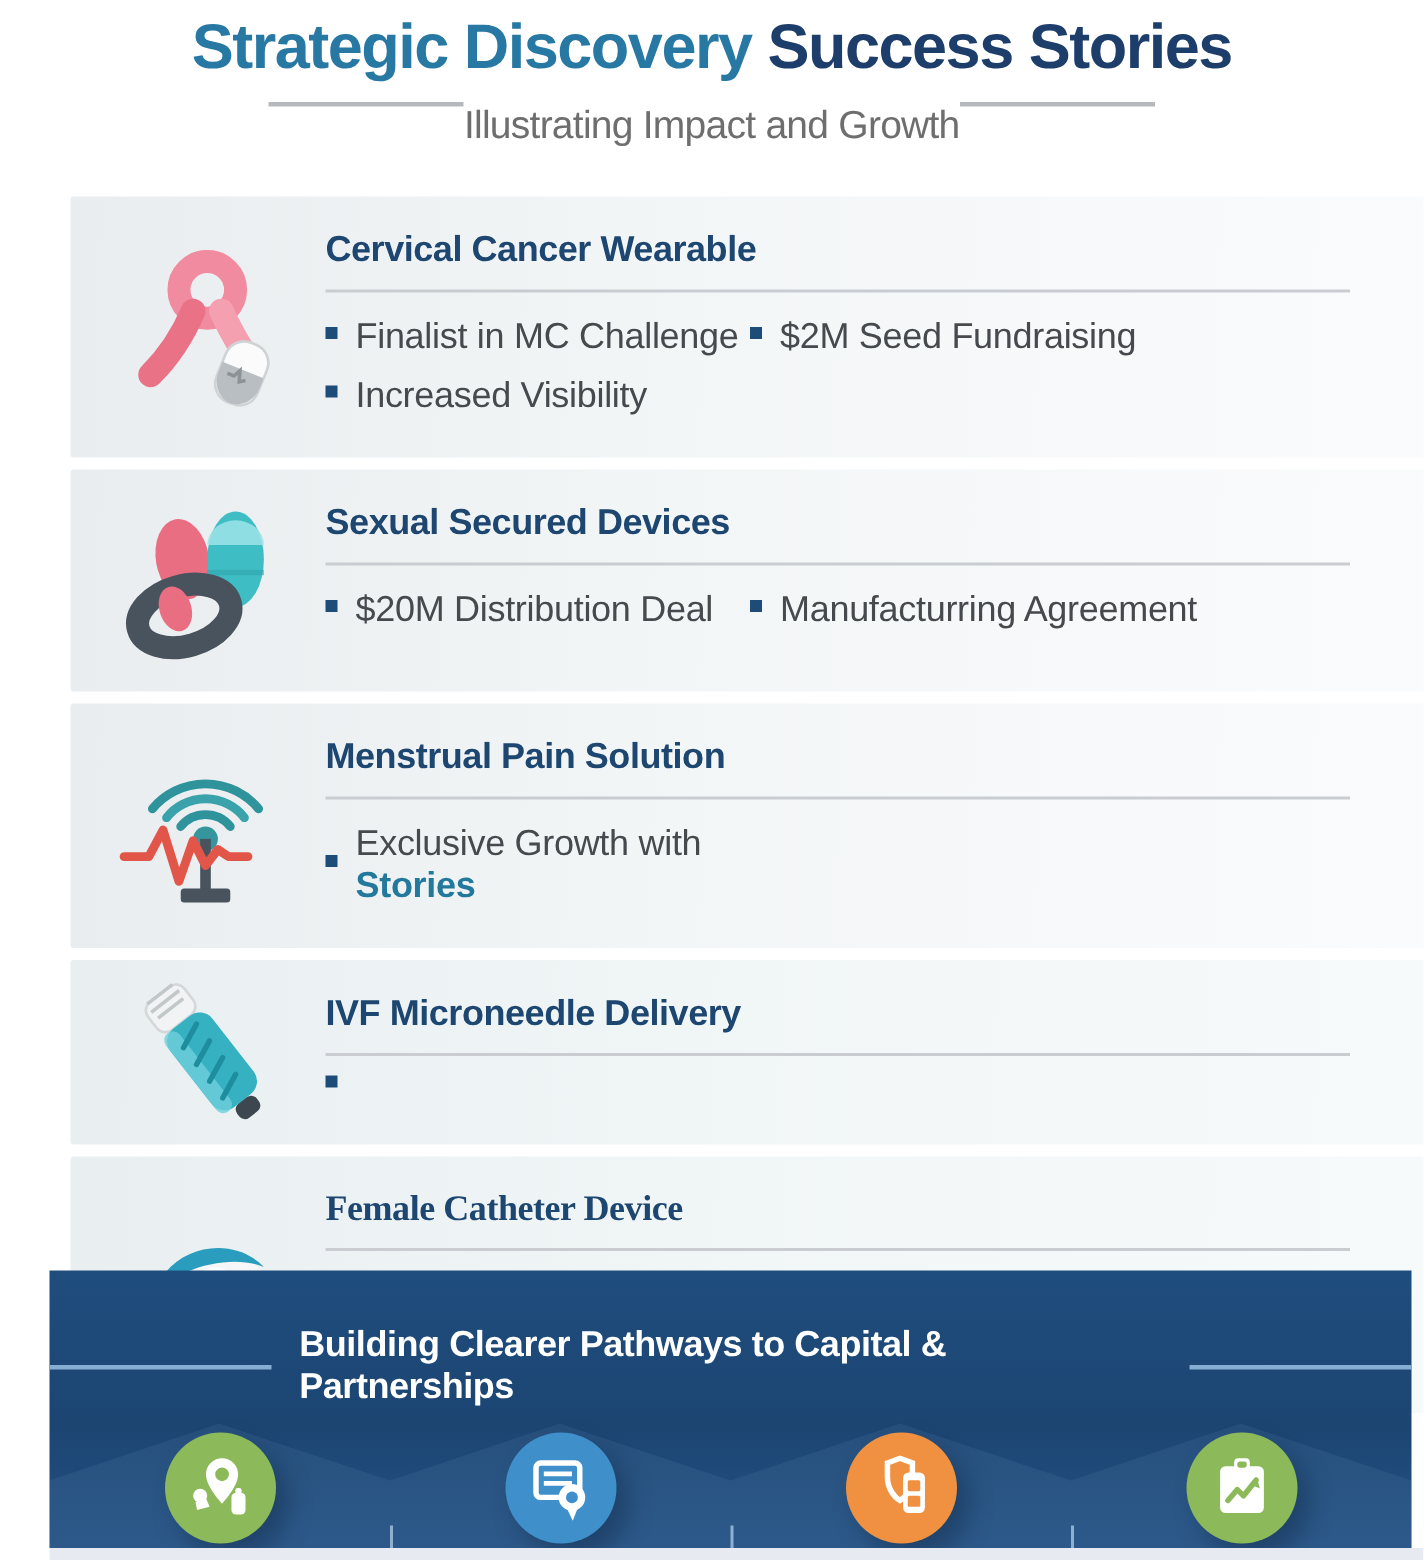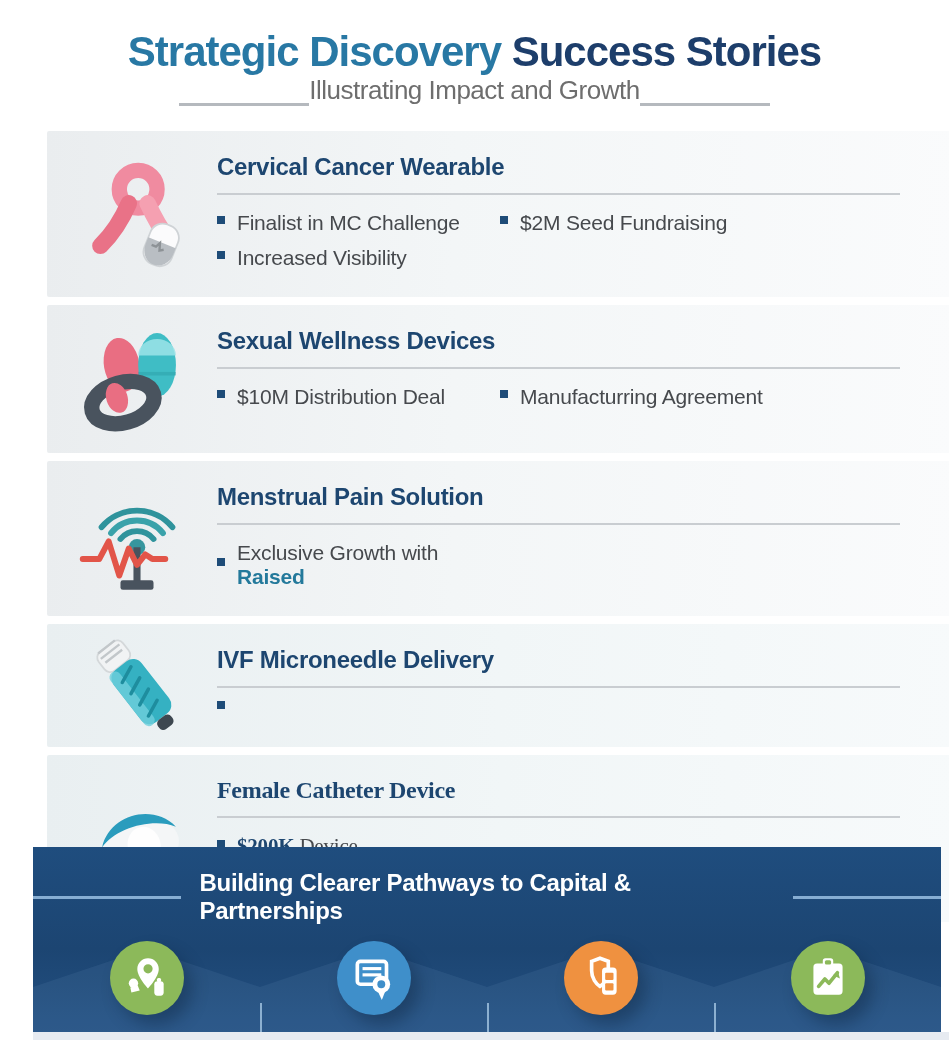--- a/index.html
+++ b/index.html
@@ -3,28 +3,28 @@
 <meta charset="utf-8">
 <style>
   * { margin:0; padding:0; box-sizing:border-box; }
   html,body { background:#ffffff; }
   body {
     width:949px; height:1040px; position:relative; overflow:hidden;
     font-family:"Liberation Sans", sans-serif;
   }
 
   
-  .header { padding-top:29px; text-align:center; }
+  .header { padding-top:8px; text-align:center; }
   .main-title {
     font-size:42px; font-weight:bold; letter-spacing:-1px; line-height:1.1;
   }
   .main-title .accent { color:#2878a4; }
   .main-title .rest   { color:#1d3e6b; }
   .subtitle-row {
-    display:flex; align-items:flex-end; justify-content:center; gap:0;
+    margin-top:14px; display:flex; align-items:flex-start; justify-content:center; gap:0;
   }
   .subtitle-line { width:130px; height:3px; background:#b5b9be; }
   .subtitle { font-size:26px; color:#6e6e6e; letter-spacing:-0.5px; }
 
   
   .cards { position:absolute; left:47px; top:131px; width:906px; display:flex; flex-direction:column; gap:8px; }
   .card {
     position:relative; border-radius:2px;
     background:linear-gradient(92deg,#eaedef 0%,#f3f6f7 45%,#fafbfc 100%);
     padding:22px 20px 16px 170px;
@@ -42,33 +42,33 @@
     width:130px; height:120px; display:flex; align-items:center; justify-content:center;
   }
   .card-icon svg { width:118px; height:118px; }
   .card-title { font-size:24px; font-weight:bold; color:#1d4670; letter-spacing:-0.3px; }
   .card-divider { margin-top:12px; margin-bottom:16px; width:683px; max-width:100%; height:2px; background:#c9cdd1; }
   .card-bullets { display:flex; }
   .bcol { list-style:none; }
   .bcol.col1 { width:283px; flex:0 0 283px; }
   .bcol li { display:flex; align-items:baseline; margin-bottom:11px; }
   .sq { flex:0 0 8px; width:8px; height:8px; background:#1e4c78; margin-right:12px; position:relative; top:-3px; align-self:center; }
-  .bt { font-size:21px; color:#46494d; letter-spacing:-0.2px; }
+  .bt { font-size:24px; color:#46494d; letter-spacing:-0.2px; }
   .bt .hl-navy { color:#1d4670; font-weight:bold; }
   .bt .hl-teal { color:#23799b; font-weight:bold; }
 
   
   .band {
     position:absolute; left:33px; top:847px; width:908px; height:185px;
     background:linear-gradient(180deg,#1f4d7e 0%,#1c4572 55%,#235082 100%);
     overflow:hidden;
   }
   .band-chevrons { position:absolute; left:0; bottom:0; width:908px; height:105px; pointer-events:none; }
   .band-title-row {
-    position:relative; margin-top:22px; display:flex; align-items:center; justify-content:center; gap:18px;
+    position:relative; margin-top:36px; display:flex; align-items:center; justify-content:center; gap:18px;
   }
   .band-line { width:150px; height:3px; background:#86add2; }
   .band-title { color:#ffffff; font-size:24px; font-weight:bold; letter-spacing:-0.3px; }
   .band-items { position:relative; margin-top:16px; display:flex; }
   .band-item { flex:1 1 25%; display:flex; flex-direction:column; align-items:center; }
   .band-circle {
     width:74px; height:74px; border-radius:50%;
     display:flex; align-items:center; justify-content:center;
     box-shadow:8px 10px 16px rgba(8,28,52,0.35);
   }
@@ -136,27 +136,27 @@
         <svg viewBox="0 0 100 100">
     <ellipse cx="37" cy="38" rx="15" ry="23" fill="#e96e82" transform="rotate(-10 37 38)"></ellipse>
     <ellipse cx="67" cy="38" rx="16" ry="27" fill="#3fbdc5"></ellipse>
     <path d="M51 30 a16 14 0 0 1 32 0 z" fill="#9ce4e7" opacity="0.85"></path>
     <rect x="51" y="44" width="32" height="3" fill="#2fa3ab" opacity="0.6"></rect>
     <ellipse cx="38" cy="70" rx="27" ry="17" fill="none" stroke="#49535e" stroke-width="13" transform="rotate(-16 38 70)"></ellipse>
     <ellipse cx="33" cy="66" rx="9" ry="13" fill="#e96e82" transform="rotate(-18 33 66)"></ellipse>
   </svg>
       </div>
       <div class="card-body">
-        <h2 class="card-title">Sexual Wellness Devices</h2>
-        <div class="card-divider"></div>
-        <div class="card-bullets">
-          <ul class="bcol col1">
-            <li>
-              <span class="sq"></span>
-              <span class="bt"><span>$10M Distribution Deal</span></span>
+        <h2 class="card-title">Sexual Secured Devices</h2>
+        <div class="card-divider"></div>
+        <div class="card-bullets">
+          <ul class="bcol col1">
+            <li>
+              <span class="sq"></span>
+              <span class="bt"><span>$20M Distribution Deal</span></span>
             </li>
           </ul>
           <ul class="bcol">
             <li>
               <span class="sq"></span>
               <span class="bt"><span>Manufacturring Agreement</span></span>
             </li>
           </ul>
         </div>
       </div>
@@ -173,21 +173,21 @@
     <path d="M4 67 L18 67 L26 52 L35 81 L43 58 L50 72 L57 63 L63 67 L74 67" stroke="#e25549" stroke-width="5" fill="none" stroke-linejoin="round" stroke-linecap="round"></path>
   </svg>
       </div>
       <div class="card-body">
         <h2 class="card-title">Menstrual Pain Solution</h2>
         <div class="card-divider"></div>
         <div class="card-bullets">
           <ul class="bcol col1">
             <li>
               <span class="sq"></span>
-              <span class="bt"><span>Exclusive Growth with </span><span class="hl-teal">Raised</span></span>
+              <span class="bt"><span>Exclusive Growth with </span><span class="hl-teal">Stories</span></span>
             </li>
           </ul>
           <ul class="bcol"></ul>
         </div>
       </div>
     </section>
     <section class="card">
       <div class="card-icon">
         <svg viewBox="0 0 100 100">
     <g transform="rotate(-38 50 50)">

